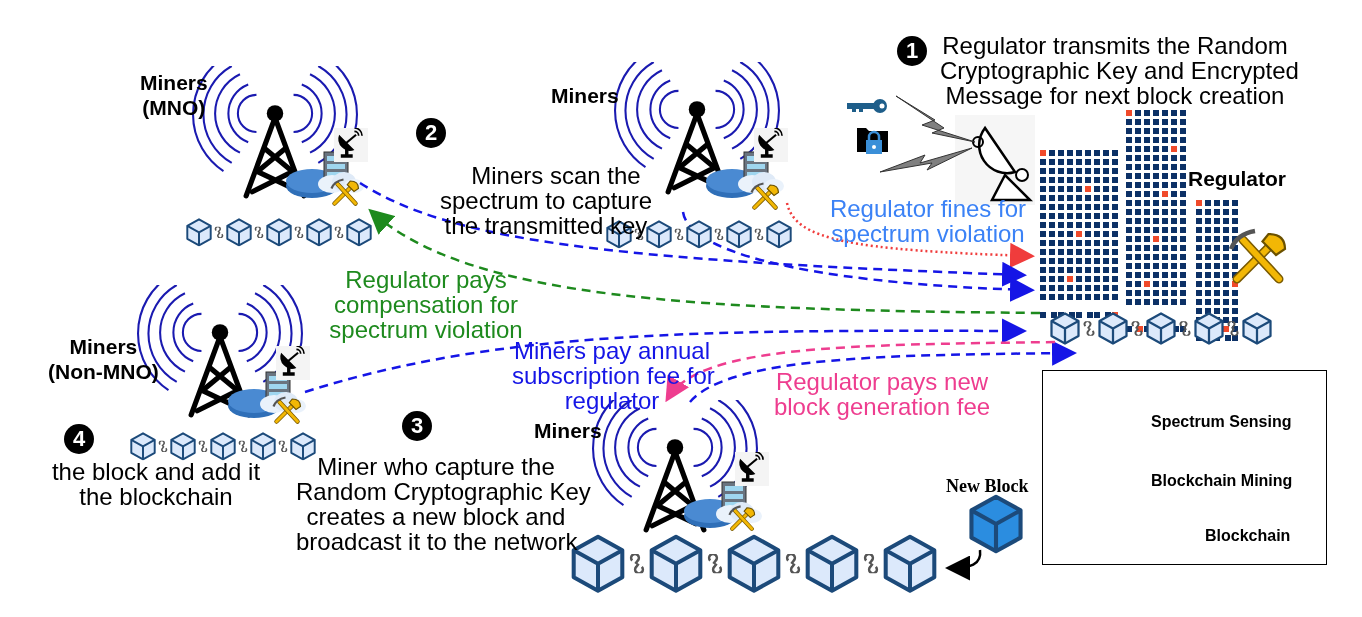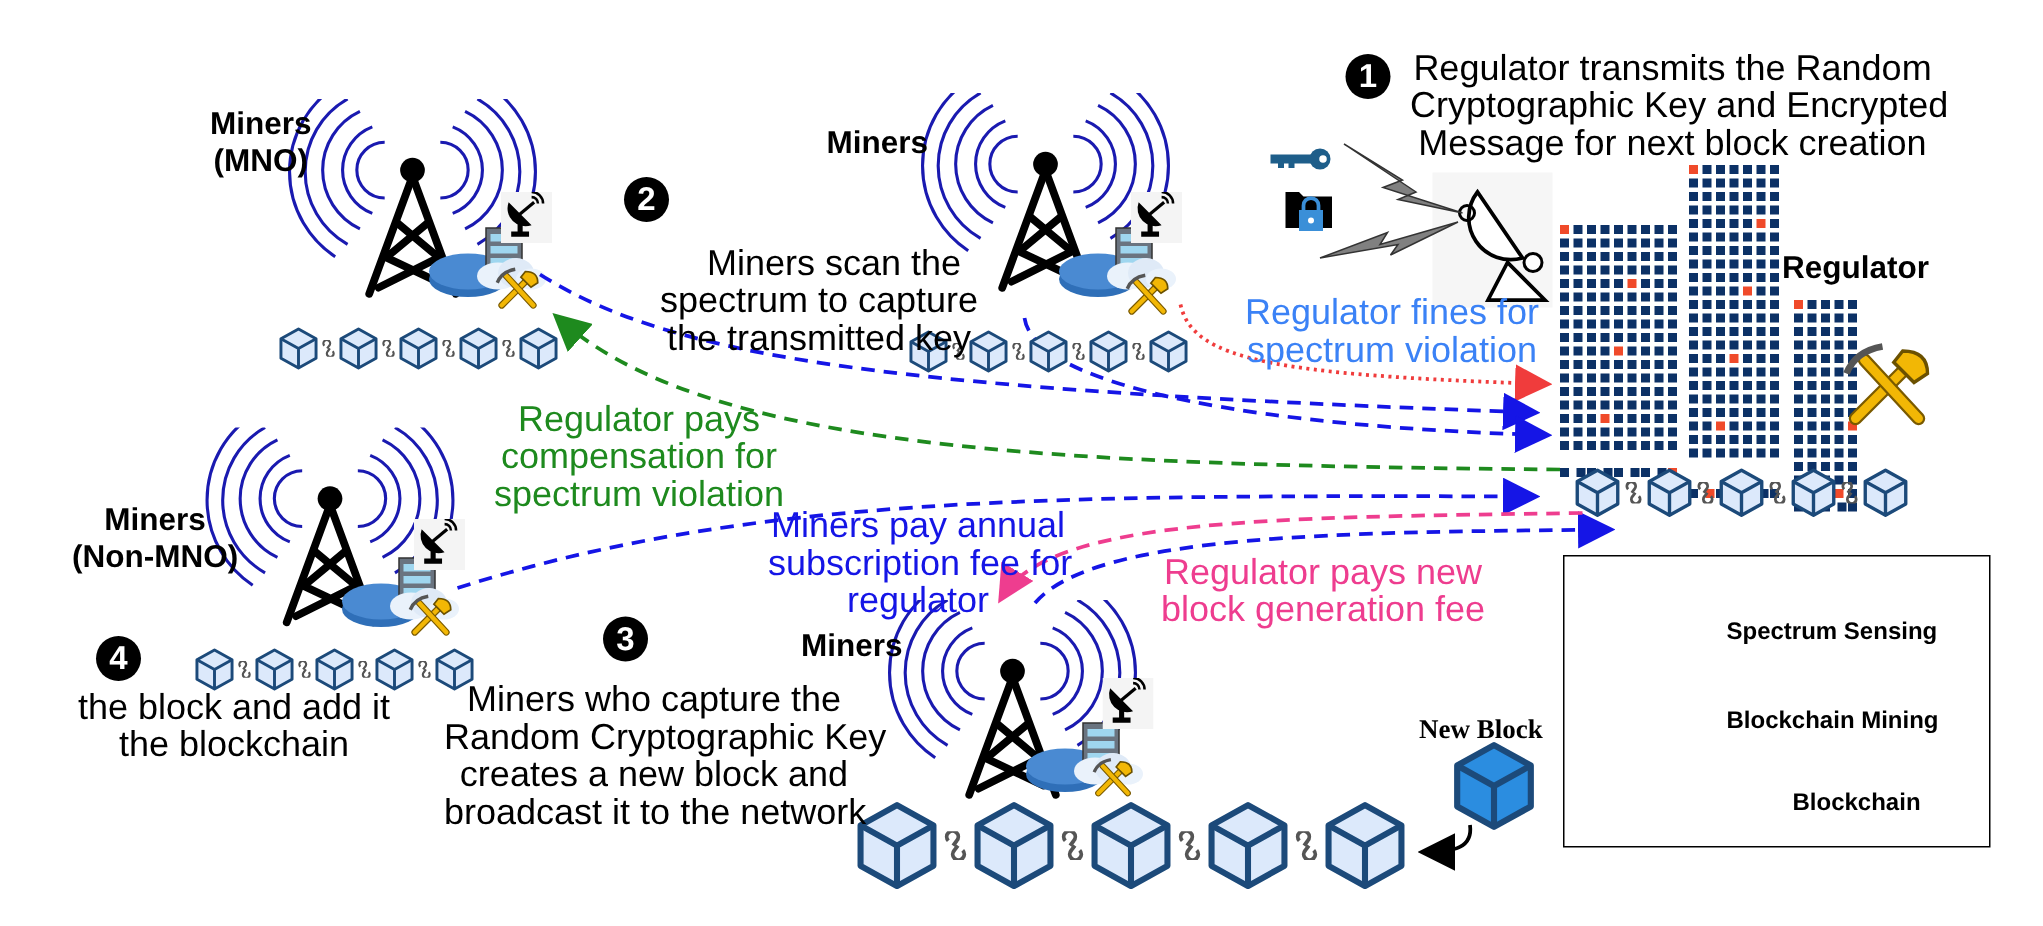--- a/index.html
+++ b/index.html
@@ -667,21 +667,21 @@
 
 <div class="abs num" style="left:416px;top:118px;">2</div>
 <div class="abs txt" style="left:436px;top:120px;width:220px;margin-top:43px;">
   <div style="padding-left:20px;">Miners scan the</div>
   <div>spectrum to capture</div>
   <div>the transmitted key</div>
 </div>
 
 <div class="abs num" style="left:402px;top:411px;">3</div>
 <div class="abs txt" style="left:296px;top:454px;width:280px;">
-  <div>Miners who capture the</div>
+  <div>Miner who capture the</div>
   <div>Random Cryptographic Key</div>
   <div>creates a new block and</div>
   <div>broadcast it to the network</div>
 </div>
 
 <div class="abs num" style="left:64px;top:424px;">4</div>
 <div class="abs txt" style="left:46px;top:459px;width:220px;">
   <div>the block and add it</div>
   <div>the blockchain</div>
 </div>
@@ -701,14 +701,14 @@
   <div>regulator</div>
 </div>
 <div class="abs txt pink" style="left:772px;top:369px;width:220px;">
   <div>Regulator pays new</div>
   <div>block generation fee</div>
 </div>
 
 <div class="abs legend-box" style="left:1042px;top:370px;width:283px;height:193px;">
   <div class="abs legend-label" style="left:108px;top:30px;margin-top:12px;">Spectrum Sensing</div>
   <div class="abs legend-label" style="left:108px;top:101px;text-align:right;">Blockchain Mining</div>
-  <div class="abs legend-label" style="left:152px;top:156px;">Blockchain</div>
+  <div class="abs legend-label" style="left:162px;top:156px;">Blockchain</div>
 </div>
 
 </body></html>

